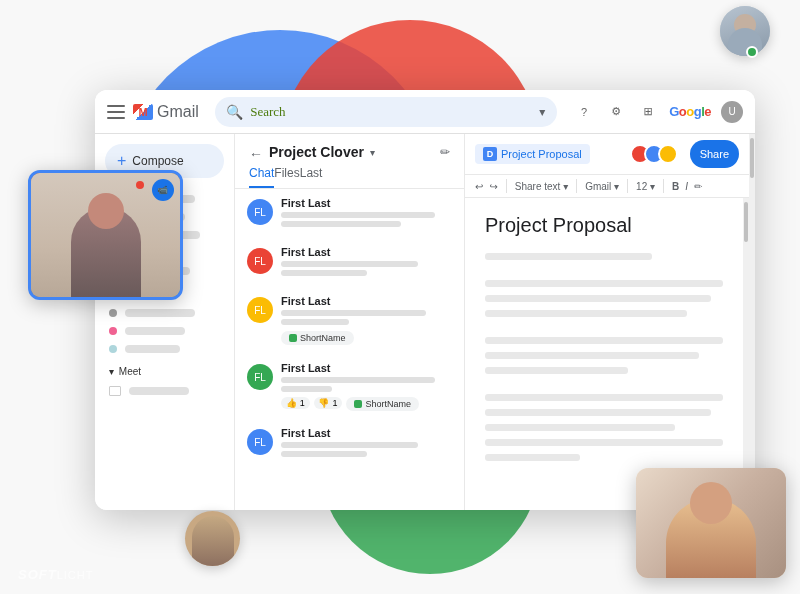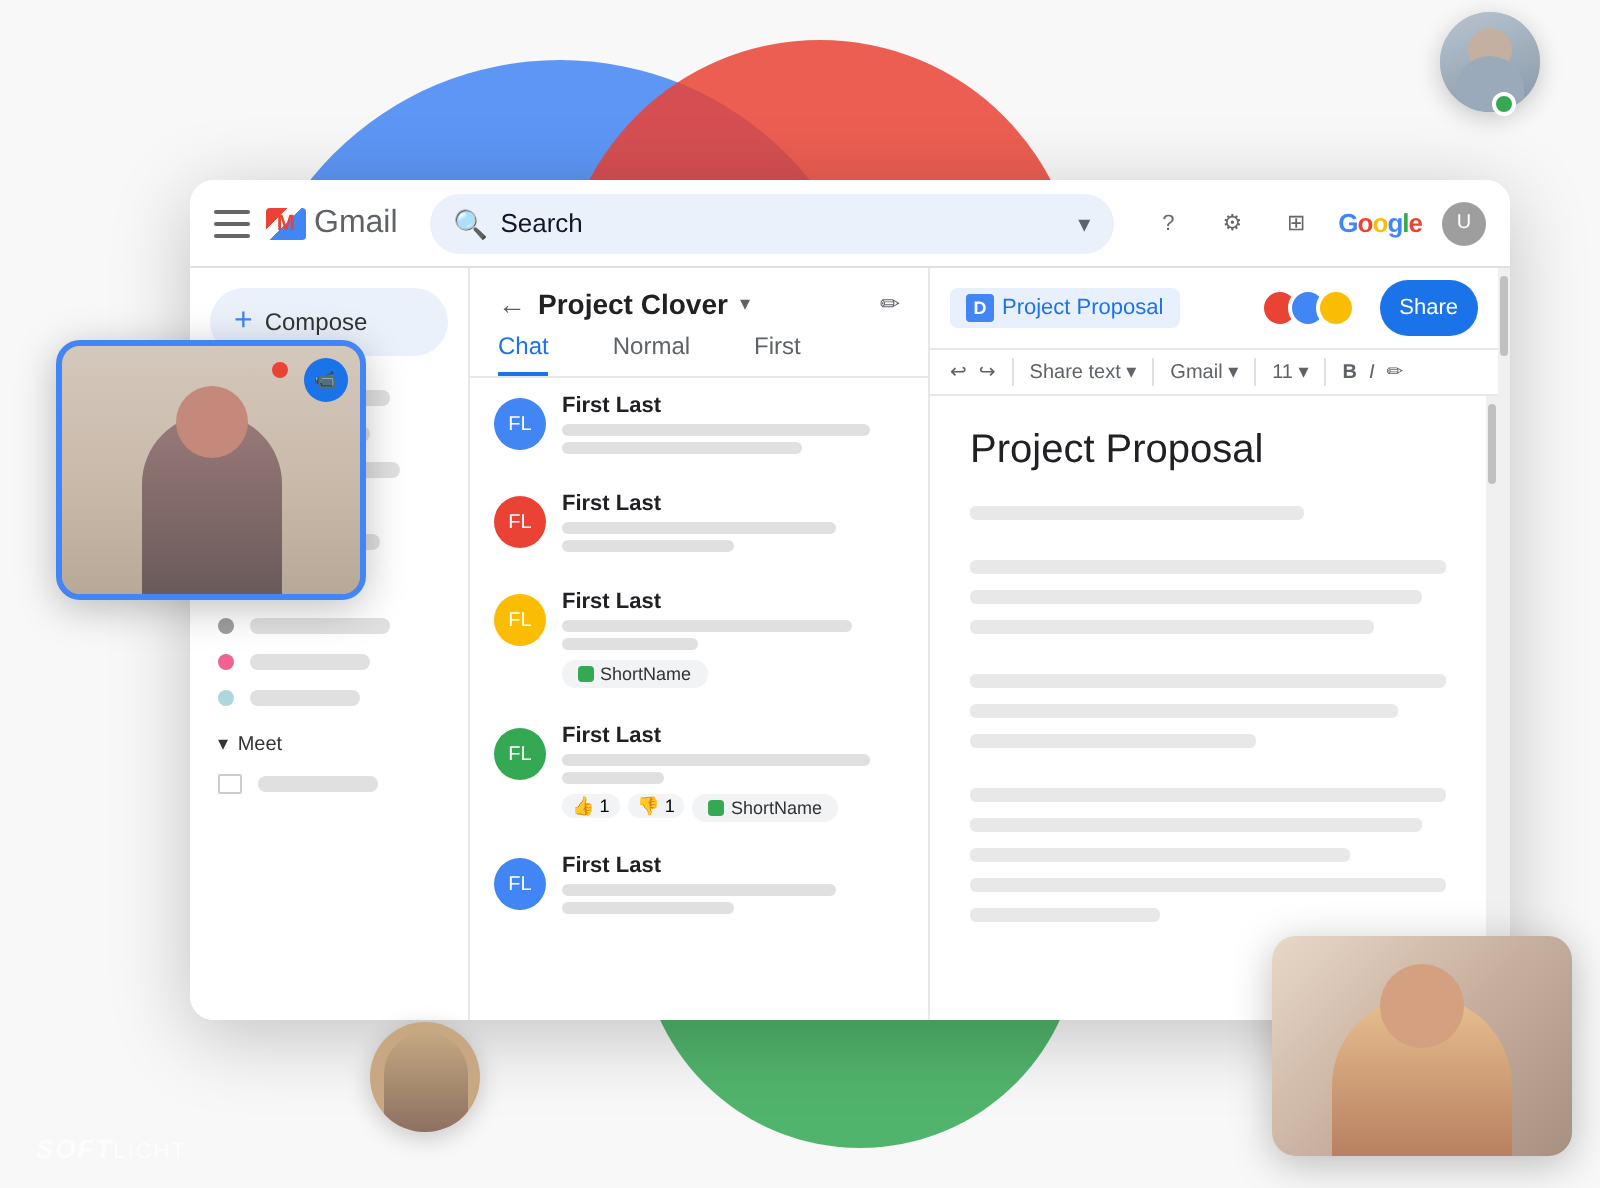--- a/index.html
+++ b/index.html
@@ -85,21 +85,21 @@
       background: #EAF1FB;
       border-radius: 24px;
       padding: 0 12px;
       height: 30px;
       gap: 6px;
     }
     .search-icon-sm {
       color: #5f6368; font-size: 14px;
     }
     .search-input-text {
-      font-size: 13px; color: #0f172a; flex: 1;
+      font-size: 13px; color: #4d7c0f; flex: 1; font-family: Liberation Serif, serif;
     }
     .search-dropdown {
       color: #5f6368; font-size: 12px;
     }
     .top-icons {
       display: flex; gap: 10px; align-items: center; margin-left: 8px;
     }
     .top-icon-btn {
       width: 22px; height: 22px;
       border-radius: 50%;
@@ -179,21 +179,21 @@
     .chat-dropdown-icon {
       color: #5f6368; font-size: 10px;
     }
     .chat-edit-icon {
       color: #5f6368; font-size: 12px; margin-left: auto; cursor: pointer;
     }
     .chat-members {
       font-size: 10px; color: #5f6368; margin-bottom: 8px;
     }
     .chat-tabs {
-      display: flex; gap: 32px;
+      display: flex; gap: 0;
     }
     .chat-tab {
       font-size: 12px; color: #5f6368; padding-bottom: 6px; cursor: pointer;
     }
     .chat-tab.active {
       color: #1a73e8; border-bottom: 2px solid #1a73e8;
     }
     .chat-messages {
       flex: 1; overflow-y: auto; padding: 8px 12px;
     }
@@ -479,22 +479,22 @@
     <div class="chat-panel">
       <div class="chat-header">
         <div class="chat-title-row">
           <span class="back-arrow">←</span>
           <span class="chat-title">Project Clover</span>
           <span class="chat-dropdown-icon">▾</span>
           <span class="chat-edit-icon">✏</span>
         </div>
         <div class="chat-tabs">
           <span class="chat-tab active">Chat</span>
-          <span class="chat-tab">Normal</span>
-          <span class="chat-tab">First</span>
+          <span class="chat-tab">Files</span>
+          <span class="chat-tab">Last</span>
         </div>
       </div>
       <div class="chat-messages">
 
         <div class="chat-message">
           <div class="msg-avatar" style="background:#4285F4;">FL</div>
           <div class="msg-content">
             <div class="msg-name">First Last</div>
             <div class="msg-line" style="width:90%;"></div>
             <div class="msg-line" style="width:70%;"></div>
@@ -568,21 +568,21 @@
         <div class="share-btn">Share</div>
       </div>
       <div class="doc-toolbar">
         <span style="cursor:pointer;">↩</span>
         <span style="cursor:pointer;">↪</span>
         <div class="toolbar-sep"></div>
         <span style="cursor:pointer;">Share text ▾</span>
         <div class="toolbar-sep"></div>
         <span style="cursor:pointer;">Gmail ▾</span>
         <div class="toolbar-sep"></div>
-        <span style="cursor:pointer;">11 ▾</span>
+        <span style="cursor:pointer;">12 ▾</span>
         <div class="toolbar-sep"></div>
         <span style="font-weight:700;cursor:pointer;">B</span>
         <span style="font-style:italic;cursor:pointer;">I</span>
         <span style="cursor:pointer;">✏</span>
       </div>
       <div style="display:flex;flex:1;overflow:hidden;">
         <div class="doc-content">
           <div class="doc-main-title">Project Proposal</div>
           <div class="doc-line" style="width:70%;"></div>
           <div class="doc-spacer"></div>

